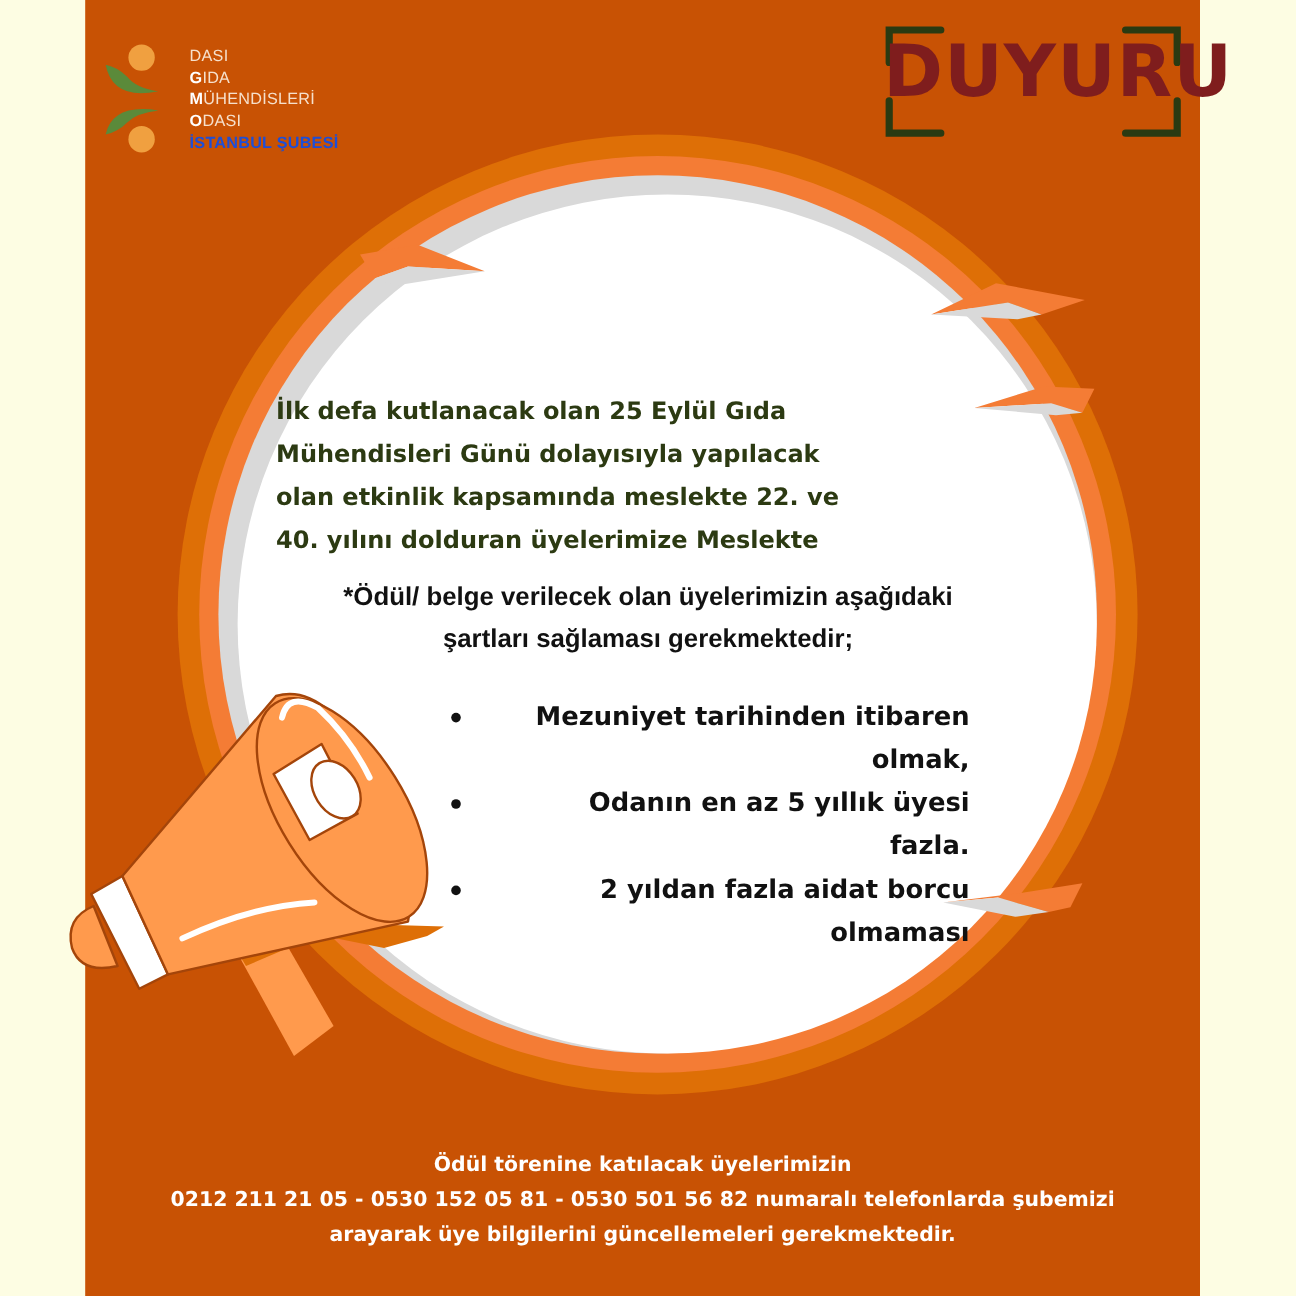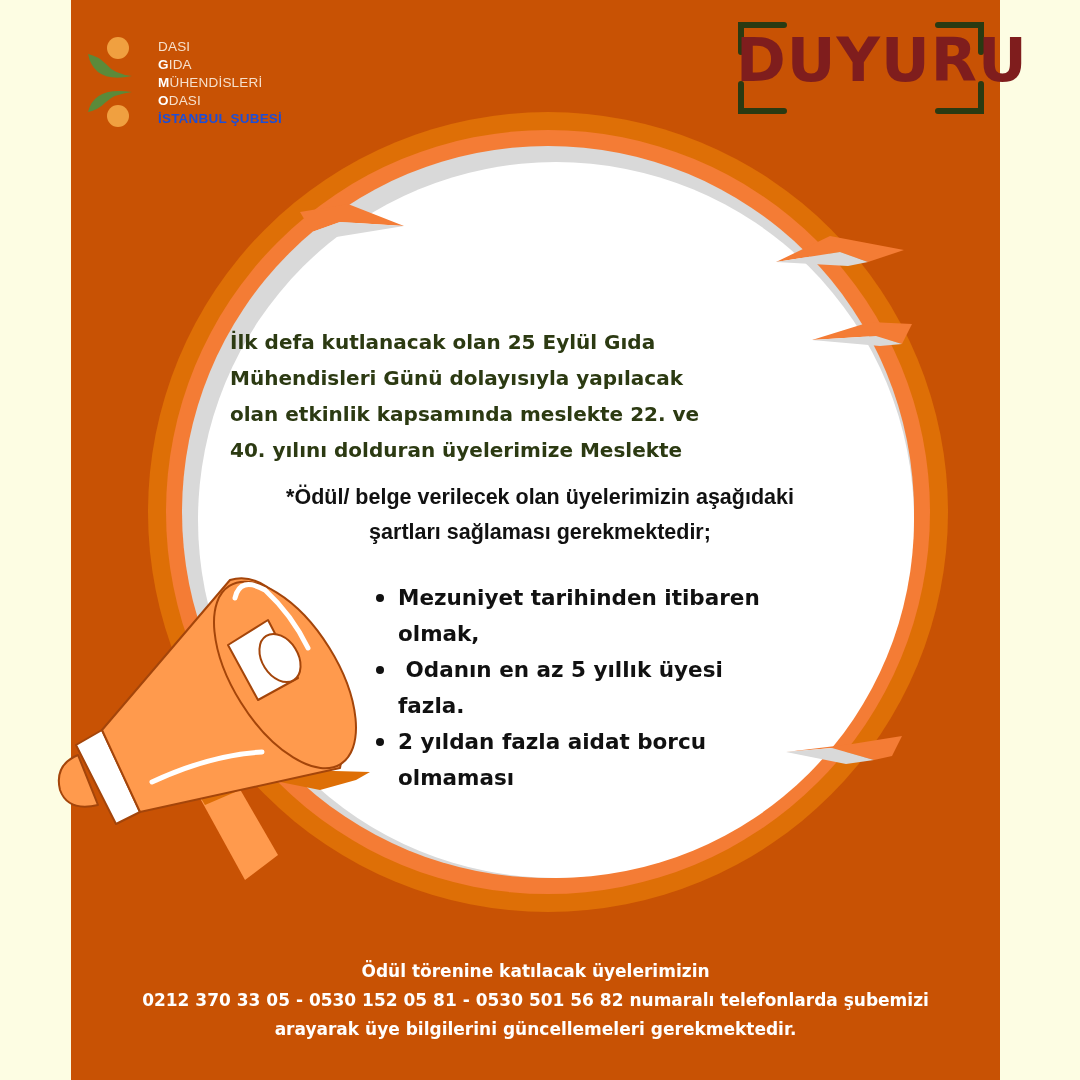--- a/index.html
+++ b/index.html
@@ -50,21 +50,21 @@
   .req-list {
     position: absolute; left: 368px; top: 580px; width: 440px; margin: 0; padding: 0;
     list-style: none; color: #111; font-weight: bold;
     font-family: "DejaVu Sans", sans-serif; font-size: 21.5px; line-height: 36px;
   }
   .req-list li { position: relative; padding-left: 30px; }
   .req-list li::before {
     content: ""; position: absolute; left: 8px; top: 14px; width: 8px; height: 8px;
     background: #111; border-radius: 50%;
   }
-  .req-list li div { white-space: nowrap; }
+  .req-list li div { white-space: nowrap; text-align: right; }
 
   .megaphone { position: absolute; left: 40px; top: 550px; width: 340px; height: 350px; }
 
   .footer {
     position: absolute; left: 71px; top: 957px; width: 929px; text-align: center;
     color: #fff; font-weight: bold; font-family: "DejaVu Sans", sans-serif;
     font-size: 17px; line-height: 29px;
   }
   .footer div { white-space: nowrap; }
 </style>
@@ -162,15 +162,15 @@
 
     <polygon points="188,95 228,70 258,128 218,150" fill="#ffffff"></polygon>
     <ellipse cx="240" cy="108" rx="18" ry="26" transform="rotate(-32 240 108)" fill="#ffffff"></ellipse>
   </g>
   <path d="M195,48 Q200,26 225,40 Q252,65 268,98" fill="none" stroke="#fff" stroke-width="5" stroke-linecap="round"></path>
   <path d="M112,232 Q170,205 222,202" fill="none" stroke="#fff" stroke-width="5" stroke-linecap="round"></path>
 </svg>
 
 <div class="footer">
   <div>Ödül törenine katılacak üyelerimizin</div>
-  <div>0212 370 33 05 - 0530 152 05 81 - 0530 501 56 82 numaralı telefonlarda şubemizi</div>
+  <div>0212 211 21 05 - 0530 152 05 81 - 0530 501 56 82 numaralı telefonlarda şubemizi</div>
   <div>arayarak üye bilgilerini güncellemeleri gerekmektedir.</div>
 </div>
 
 </body></html>

